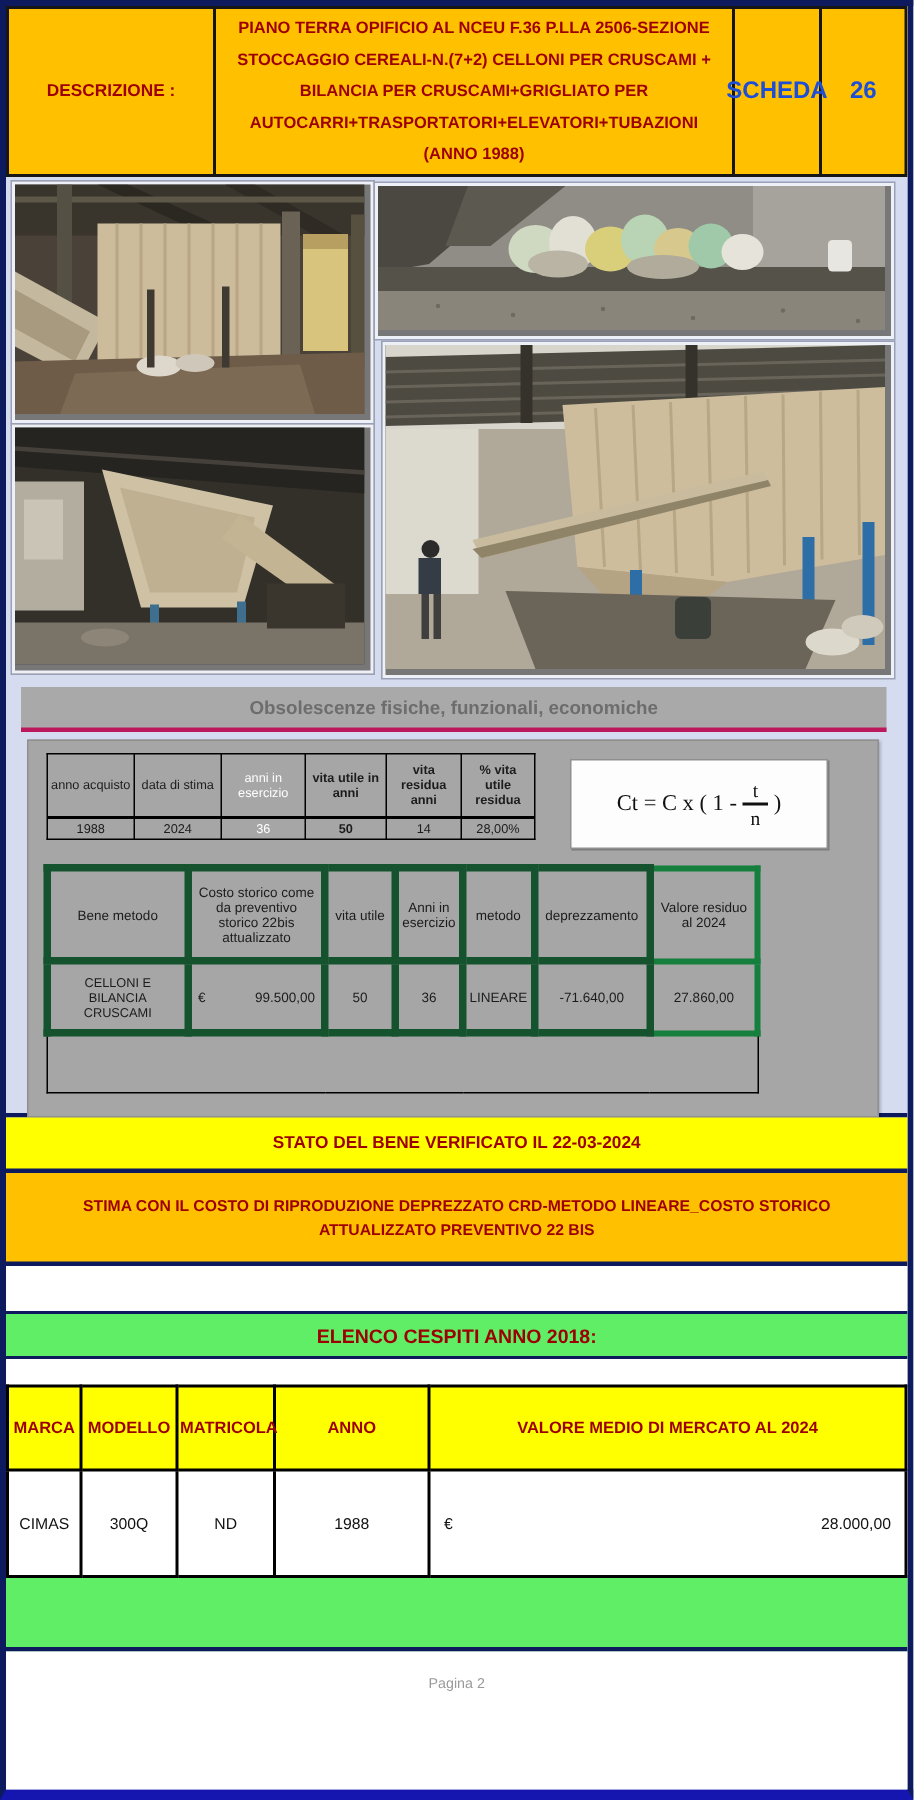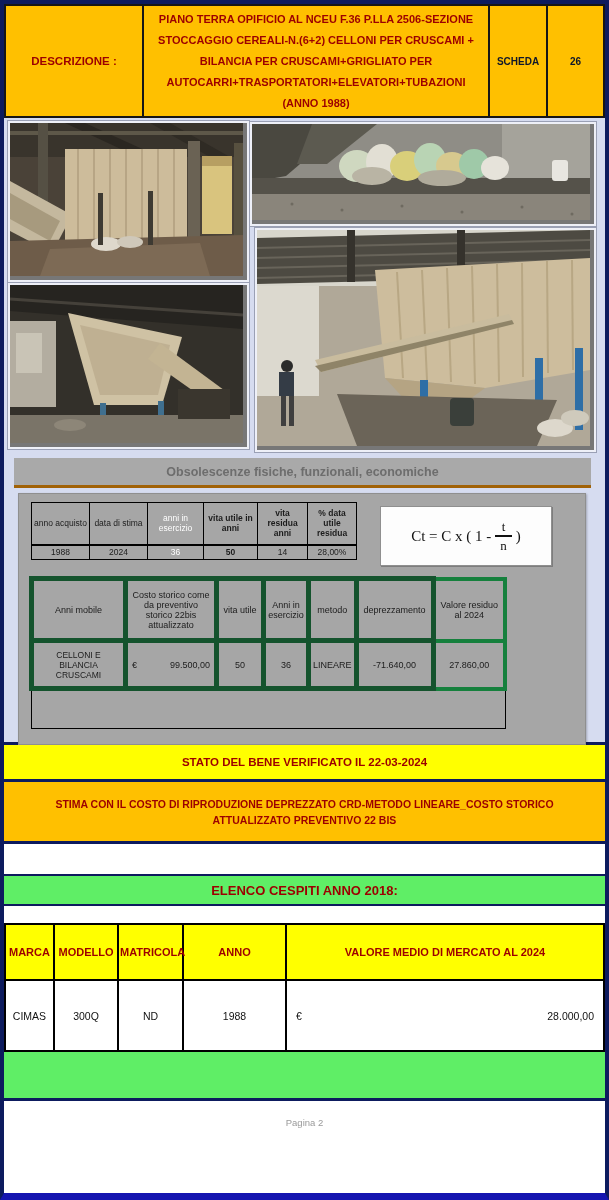--- a/index.html
+++ b/index.html
@@ -13,34 +13,34 @@
   .header{
     position:absolute;top:0;left:0;width:601px;height:114px;
     background:#FFC000;display:grid;grid-template-columns:138px 1fr 58px 55px;
     box-sizing:border-box;border:2px solid #161616;
   }
   .h-cell{display:flex;align-items:center;justify-content:center;text-align:center;
     border-right:2px solid #161616;box-sizing:border-box;color:#9C0000;font-weight:bold;}
   .h-cell:last-child{border-right:none;}
   .h-label{font-size:11.5px;}
   .h-desc{font-size:11px;line-height:21px;padding:0 14px;}
-  .h-scheda,.h-num{font-size:10px;color:#0f172a;}
+  .h-scheda,.h-num{font-size:16px;color:#1d4ed8;}
   
   .zone-lav{position:absolute;top:114px;left:0;width:601px;height:627px;
     background:#D6DCF0;border-bottom:3px solid #0d1b5e;box-sizing:border-box;}
   .photo{position:absolute;background:#777;border:2px solid #eef0f8;box-shadow:0 0 0 1px #9aa0b5;}
   .photo svg{display:block;}
   .p1{left:4px;top:3px;width:237px;height:157px;}
   .p2{left:246px;top:4px;width:342px;height:100px;}
   .p3{left:4px;top:165px;width:237px;height:162px;}
   .p4{left:251px;top:110px;width:337px;height:220px;}
   
   .obs-title{
     position:absolute;left:10px;top:340px;width:577px;height:30px;background:#A9A9A9;
-    border-bottom:3px solid #a16207;box-sizing:border-box;
+    border-bottom:3px solid #be185d;box-sizing:border-box;
     display:flex;align-items:center;justify-content:center;
     color:#6d6d6d;font-weight:bold;font-size:12.5px;
   }
   .obs-panel{
     position:absolute;left:14px;top:375px;width:568px;height:252px;background:#A6A6A6;
     border:1px solid #8f8f8f;box-shadow:1px 1px 2px rgba(0,0,0,.25);box-sizing:border-box;
   }
   table{border-collapse:collapse;}
   .t1{position:absolute;left:12px;top:8px;table-layout:fixed;}
   .t1 td{border:1px solid #000;text-align:center;vertical-align:middle;
@@ -91,21 +91,21 @@
   .footer{flex:1;background:#fff;display:flex;align-items:flex-start;justify-content:center;padding-top:16px;
     color:#9a9a9a;font-size:9.5px;}
 </style>
 </head>
 <body>
 
 <div class="page">
 
   <div class="header">
     <div class="h-cell h-label">DESCRIZIONE :</div>
-    <div class="h-cell h-desc">PIANO TERRA OPIFICIO AL NCEU F.36 P.LLA 2506-SEZIONE STOCCAGGIO CEREALI-N.(6+2) CELLONI PER CRUSCAMI + BILANCIA PER CRUSCAMI+GRIGLIATO PER AUTOCARRI+TRASPORTATORI+ELEVATORI+TUBAZIONI (ANNO 1988)</div>
+    <div class="h-cell h-desc">PIANO TERRA OPIFICIO AL NCEU F.36 P.LLA 2506-SEZIONE STOCCAGGIO CEREALI-N.(7+2) CELLONI PER CRUSCAMI + BILANCIA PER CRUSCAMI+GRIGLIATO PER AUTOCARRI+TRASPORTATORI+ELEVATORI+TUBAZIONI (ANNO 1988)</div>
     <div class="h-cell h-scheda">SCHEDA</div>
     <div class="h-cell h-num">26</div>
   </div>
 
   <div class="zone-lav">
 
     <div class="photo p1">
       <svg width="233" height="153" viewBox="0 0 233 153">
         <rect width="233" height="153" fill="#4a4238"></rect>
         <rect width="233" height="34" fill="#39342c"></rect>
@@ -242,21 +242,21 @@
             <col style="width:50px">
             <col style="width:49px">
           </colgroup>
         <tbody>
             <tr class="t1-head">
           <td>anno acquisto</td>
           <td>data di stima</td>
           <td>anni in esercizio</td>
           <td>vita utile in anni</td>
           <td>vita residua anni</td>
-          <td>% data utile residua</td>
+          <td>% vita utile residua</td>
         </tr>
         <tr class="t1-row">
           <td>1988</td>
           <td>2024</td>
           <td>36</td>
           <td>50</td>
           <td>14</td>
           <td>28,00%</td>
         </tr>
       </tbody>
@@ -277,21 +277,21 @@
             <col style="width:94px">
             <col style="width:91px">
             <col style="width:47px">
             <col style="width:45px">
             <col style="width:43px">
             <col style="width:77px">
             <col style="width:72px">
           </colgroup>
         <tbody>
             <tr class="t2-head">
-          <td>Anni mobile</td>
+          <td>Bene metodo</td>
           <td>Costo storico come da preventivo storico 22bis attualizzato</td>
           <td>vita utile</td>
           <td>Anni in esercizio</td>
           <td>metodo</td>
           <td>deprezzamento</td>
           <td class="thick">Valore residuo al 2024</td>
         </tr>
         <tr class="t2-row">
           <td>CELLONI E BILANCIA CRUSCAMI</td>
           <td class="euro-cell">

